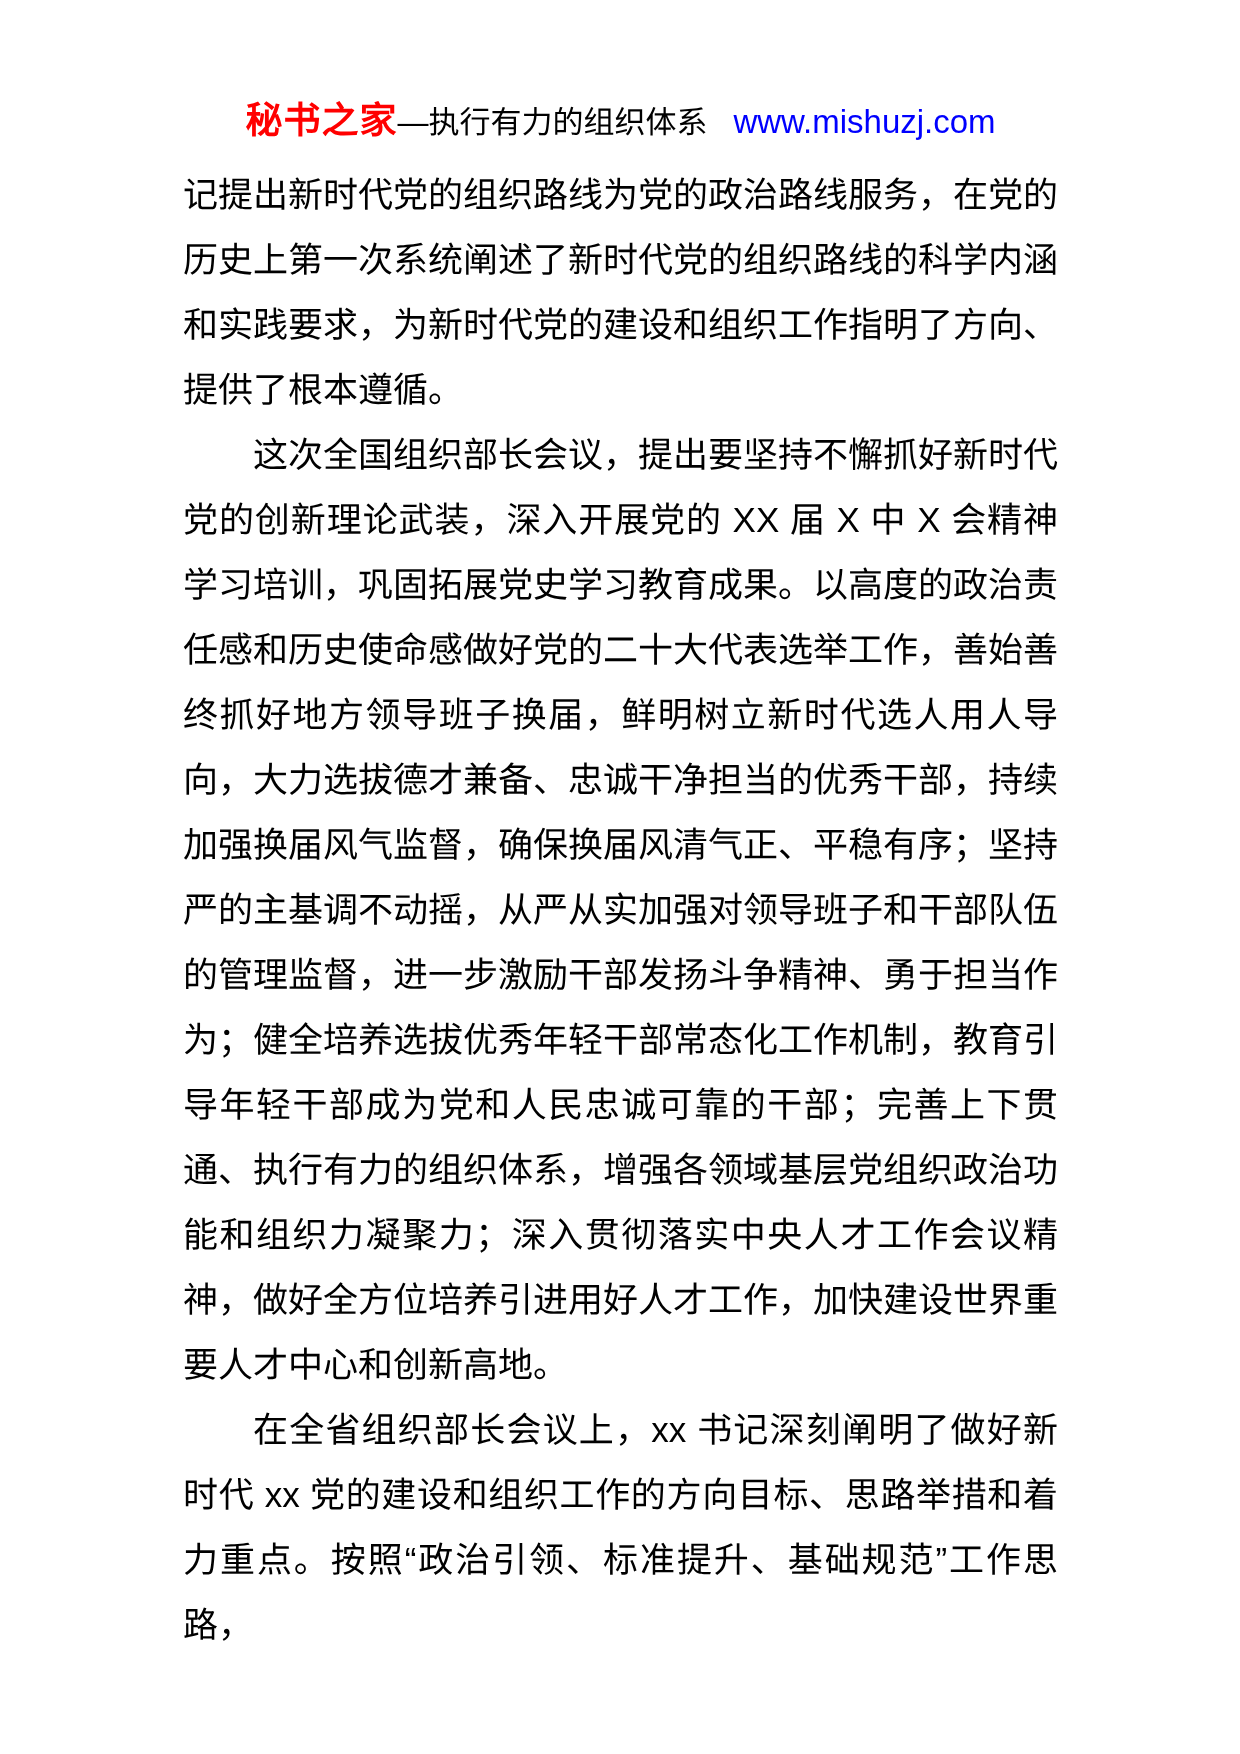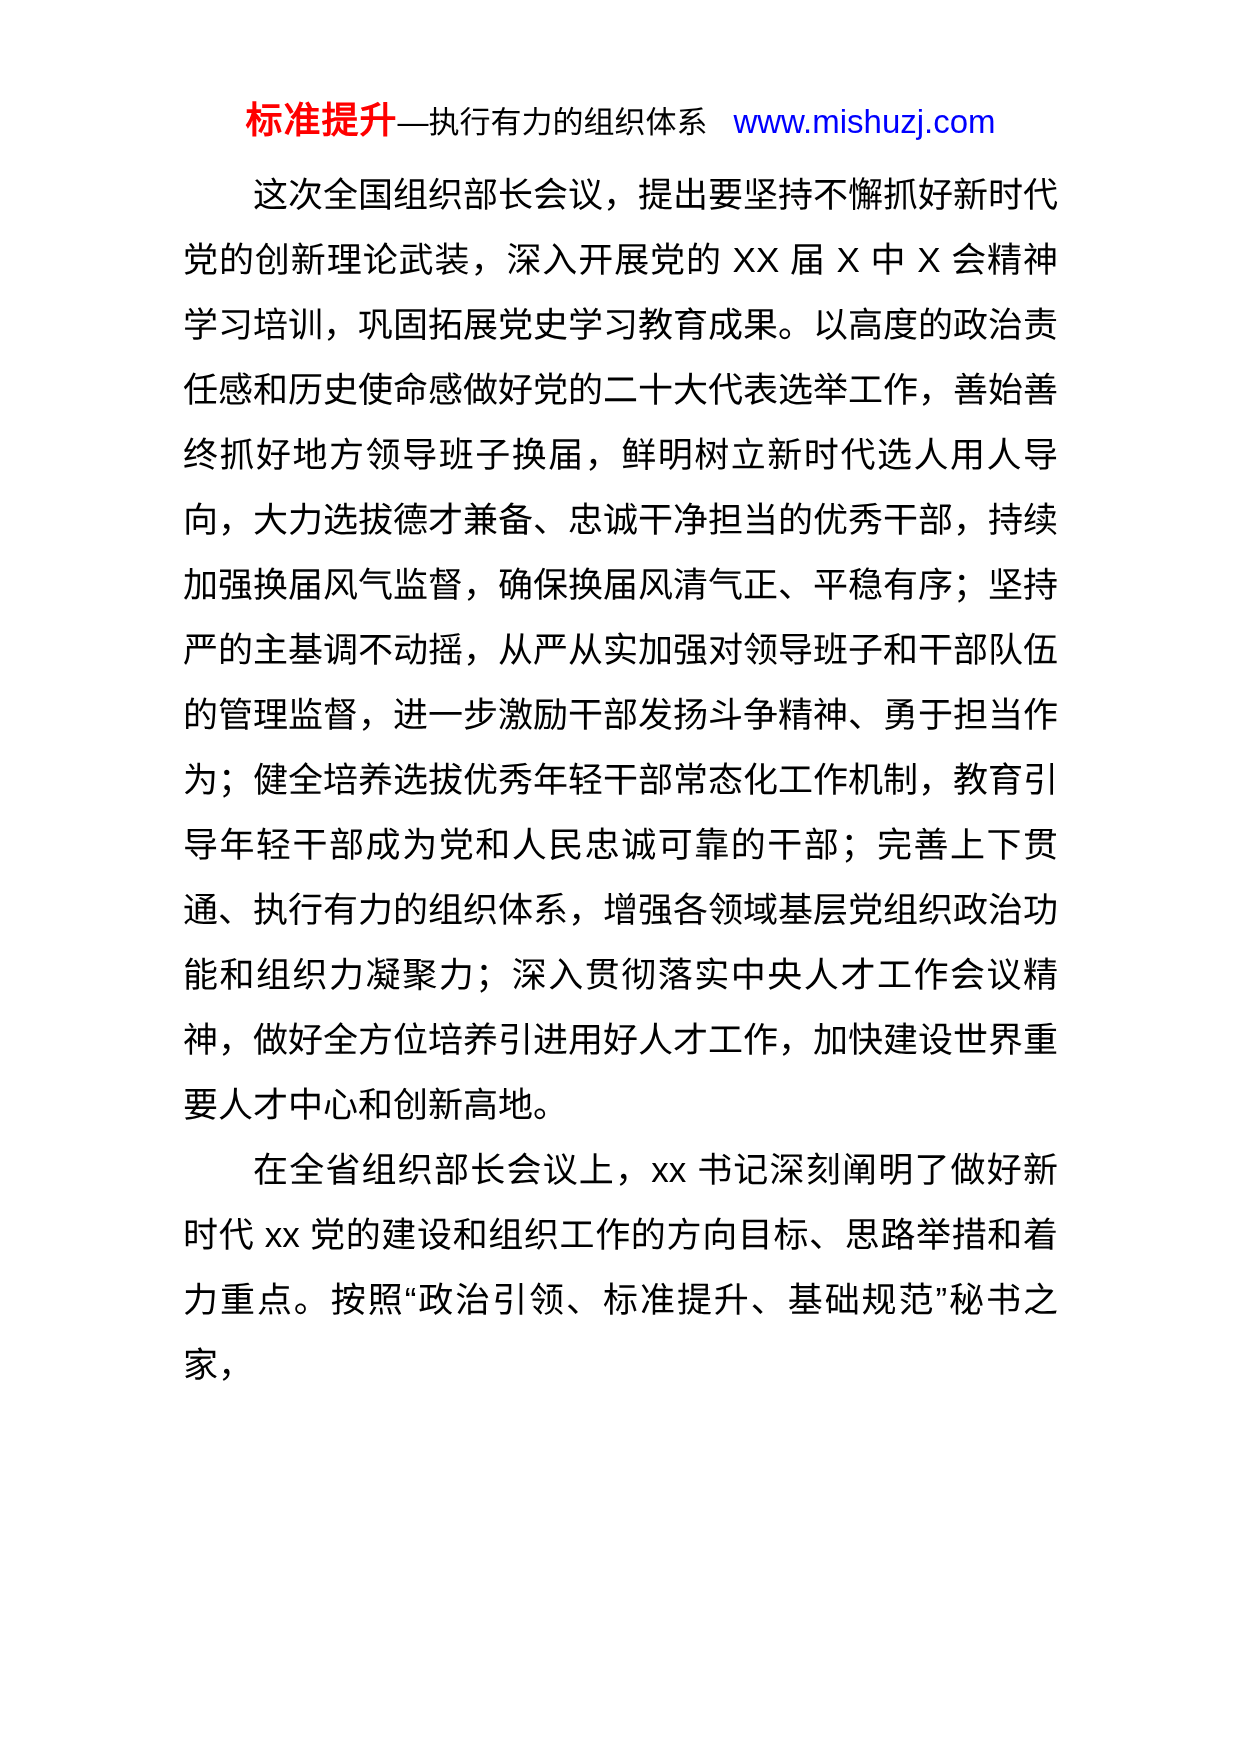--- a/index.html
+++ b/index.html
@@ -59,21 +59,22 @@
   .content p.indented {
     text-indent: 2em;
   }
 </style>
 </head>
 <body>
 
 <div class="page">
 
   <div class="site-header">
-    <span class="brand">标准提升</span><span class="tagline">—执行有力的组织体系</span><a class="url" href="#">www.mishuzj.com</a>
+    <span class="brand">秘书之家</span><span class="tagline">—执行有力的组织体系</span><a class="url" href="#">www.mishuzj.com</a>
   </div>
 
   <div class="content">
+    <p>记提出新时代党的组织路线为党的政治路线服务，在党的历史上第一次系统阐述了新时代党的组织路线的科学内涵和实践要求，为新时代党的建设和组织工作指明了方向、提供了根本遵循。</p>
     <p class="indented">这次全国组织部长会议，提出要坚持不懈抓好新时代党的创新理论武装，深入开展党的 XX 届 X 中 X 会精神学习培训，巩固拓展党史学习教育成果。以高度的政治责任感和历史使命感做好党的二十大代表选举工作，善始善终抓好地方领导班子换届，鲜明树立新时代选人用人导向，大力选拔德才兼备、忠诚干净担当的优秀干部，持续加强换届风气监督，确保换届风清气正、平稳有序；坚持严的主基调不动摇，从严从实加强对领导班子和干部队伍的管理监督，进一步激励干部发扬斗争精神、勇于担当作为；健全培养选拔优秀年轻干部常态化工作机制，教育引导年轻干部成为党和人民忠诚可靠的干部；完善上下贯通、执行有力的组织体系，增强各领域基层党组织政治功能和组织力凝聚力；深入贯彻落实中央人才工作会议精神，做好全方位培养引进用好人才工作，加快建设世界重要人才中心和创新高地。</p>
-    <p class="indented">在全省组织部长会议上，xx 书记深刻阐明了做好新时代 xx 党的建设和组织工作的方向目标、思路举措和着力重点。按照“政治引领、标准提升、基础规范”秘书之家，</p>
+    <p class="indented">在全省组织部长会议上，xx 书记深刻阐明了做好新时代 xx 党的建设和组织工作的方向目标、思路举措和着力重点。按照“政治引领、标准提升、基础规范”工作思路，</p>
   </div>
 
 </div>
 
 </body></html>

